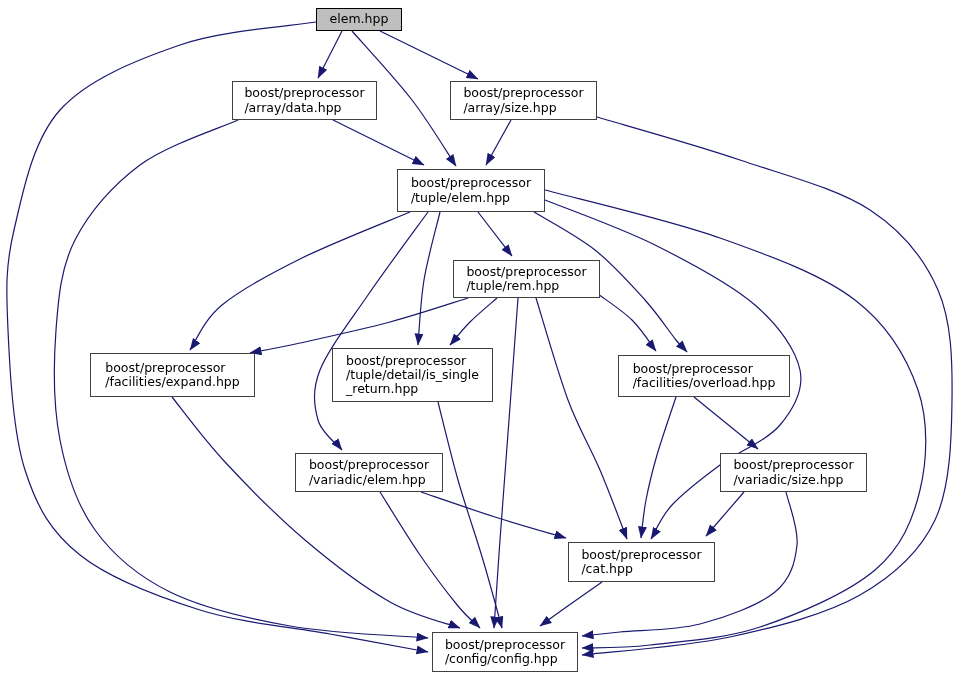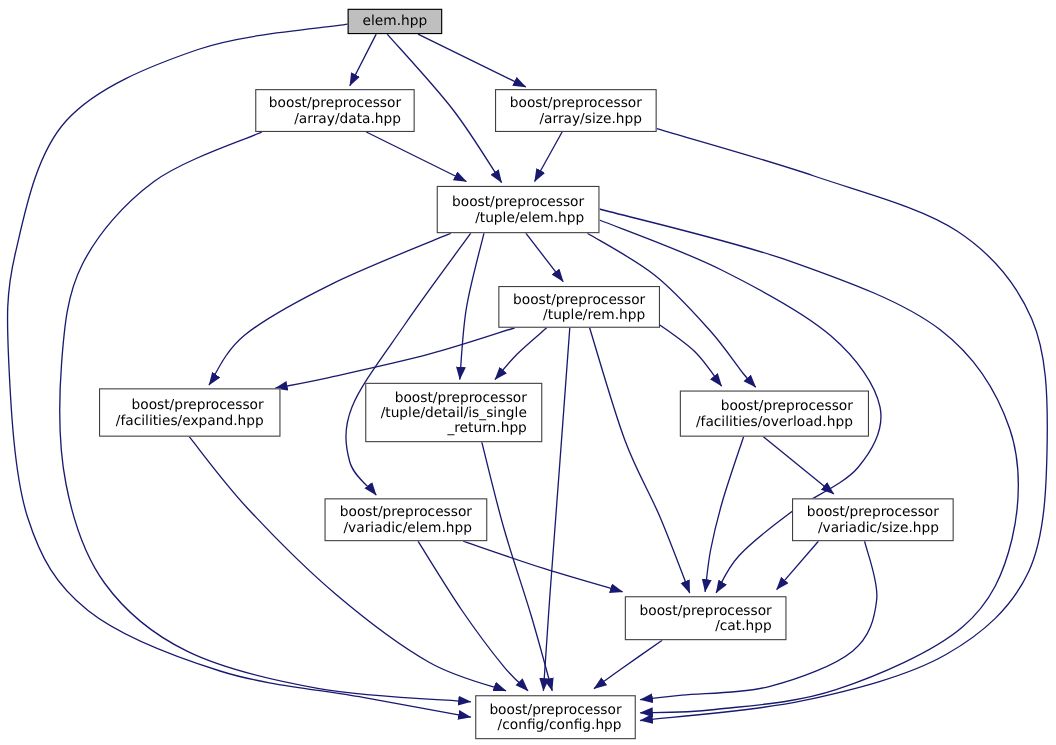--- a/index.html
+++ b/index.html
@@ -30,21 +30,21 @@
     position:absolute;
     box-sizing:border-box;
     background:var(--node-fill);
     border:1px solid var(--node-border);
     color:var(--text-color);
     font-size:12.5px;
     line-height:1.14;
     display:flex;
     align-items:center;
     justify-content:center;
-    text-align:right;
+    text-align:left;
     white-space:pre-line;
     padding:1px 2px;
     cursor:pointer;
   }
   .node.root{
     background:var(--root-fill);
     border:1.6px solid var(--root-border);
     cursor:default;
   }
 </style>

